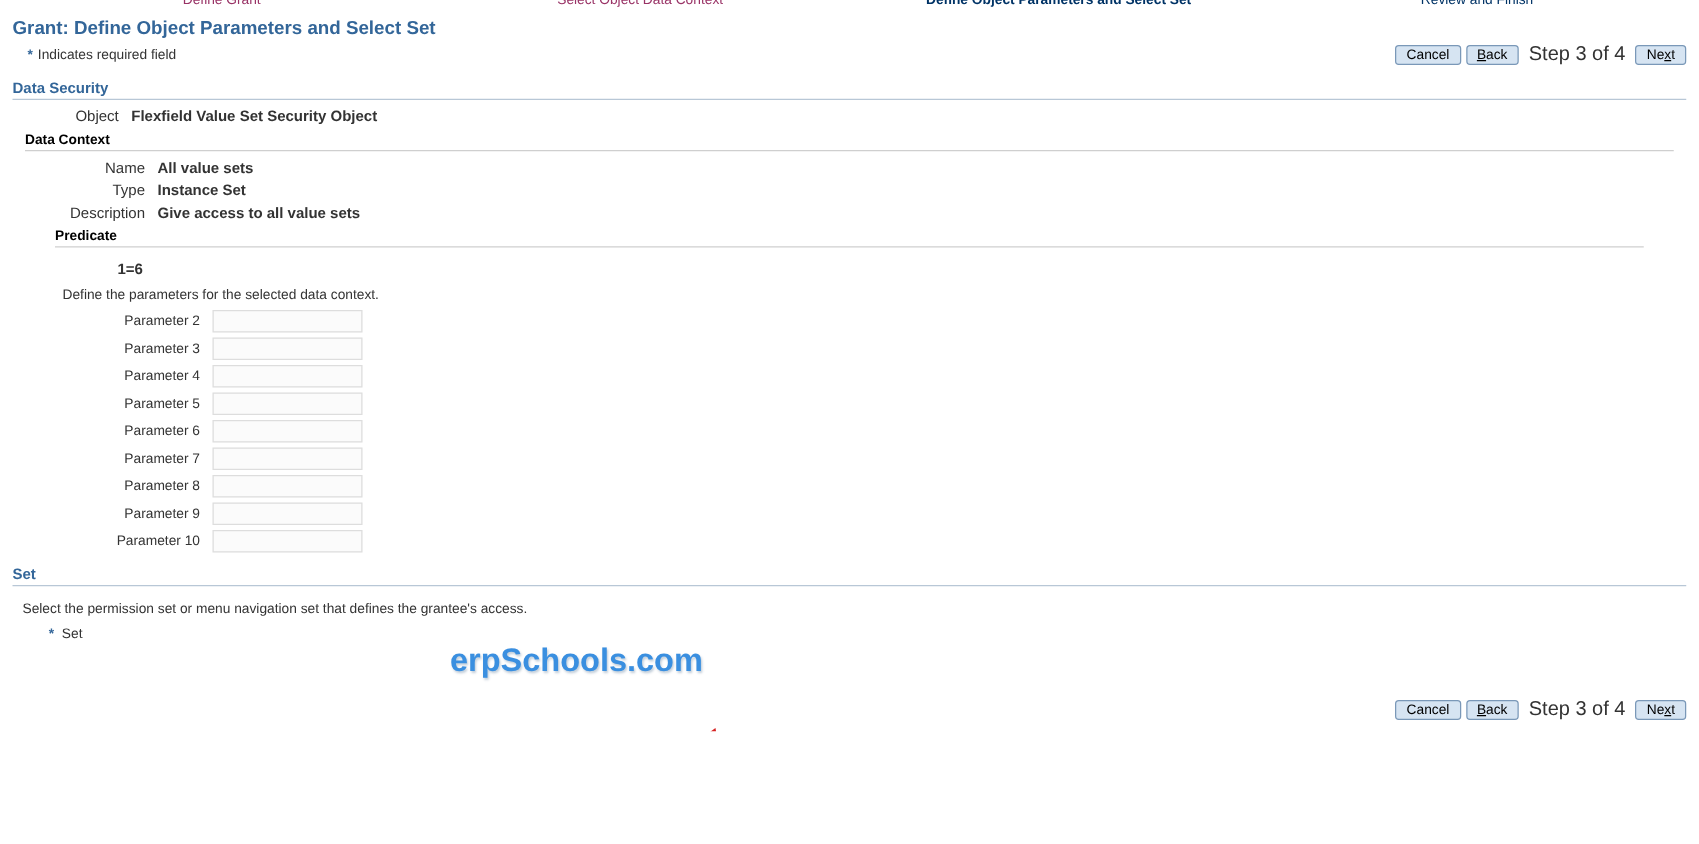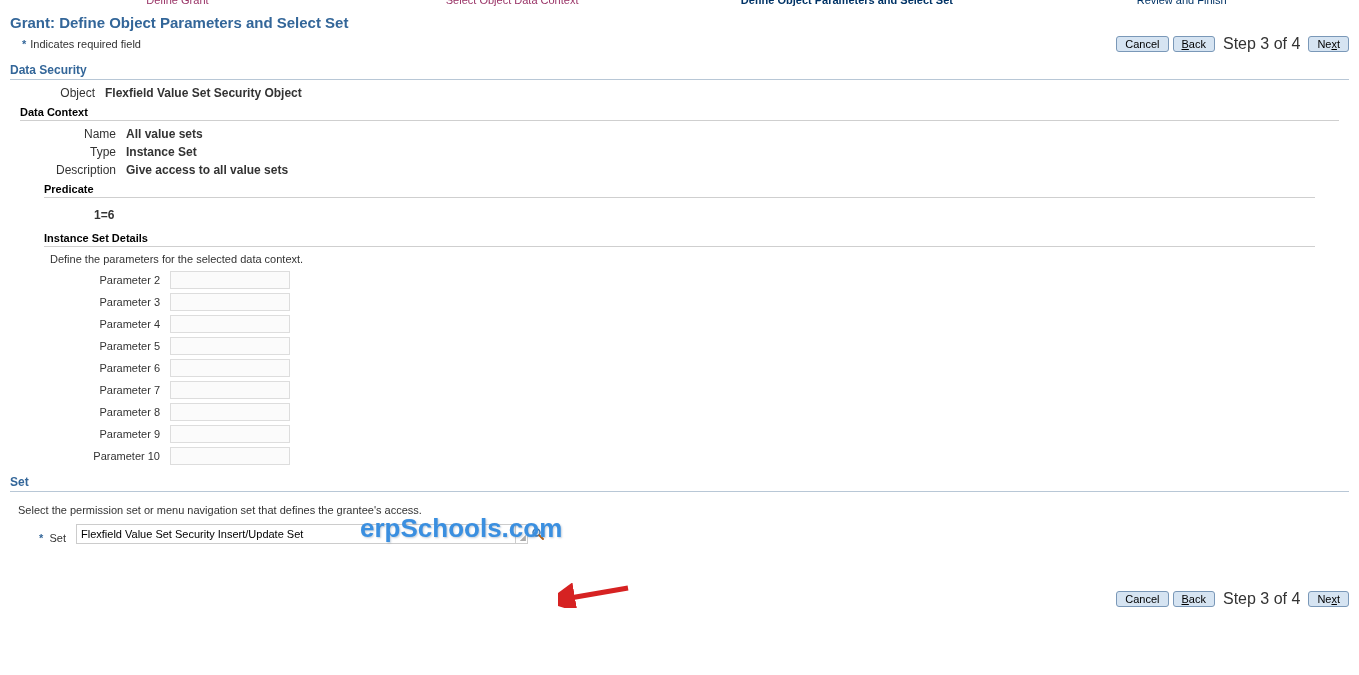--- a/index.html
+++ b/index.html
@@ -201,21 +201,20 @@
   </div>
   <div class="kv-row">
     <div class="label">Description</div>
     <div class="value">Give access to all value sets</div>
   </div>
 
   <div style="margin:0 24px;">
     <h3 class="sub-header">Predicate</h3>
     <div class="predicate-val">1=6</div>
 
-    <h3 class="sub-header">Instance Set Details</h3>
   </div>
 
   <div class="instr">Define the parameters for the selected data context.</div>
 
   <div class="param-row">
       <div class="plabel">Parameter 2</div>
       <input type="text" style="">
     </div>
   <div class="param-row">
       <div class="plabel">Parameter 3</div>
@@ -249,30 +248,20 @@
       <div class="plabel">Parameter 10</div>
       <input type="text" style="">
     </div>
 </div>
 
 <h2 class="section-header">Set</h2>
 <div class="set-instr">Select the permission set or menu navigation set that defines the grantee's access.</div>
 
 <div class="set-row">
   <div class="slabel"><span class="star">*</span>&nbsp;&nbsp;<span>Set</span></div>
-  <div class="set-lov">
-    <input type="text" value="Flexfield Value Set Security Insert/Update Set" style="">
-    <div class="lov-arrow">◢</div>
-    <span class="lov-search">
-      <svg width="14" height="14" viewBox="0 0 14 14">
-        <circle cx="5.5" cy="5.5" r="3.5" fill="none" stroke="#3a7ab8" stroke-width="1.5"></circle>
-        <line x1="8.2" y1="8.2" x2="12" y2="12" stroke="#b5651d" stroke-width="2" stroke-linecap="round"></line>
-      </svg>
-    </span>
-  </div>
 </div>
 
 <div class="bottom-bar">
   <button class="nav-btn"><span>Cancel</span></button>
   <button class="nav-btn"><span class="uline">B</span><span>ack</span></button>
   <span class="step-text">Step 3 of 4</span>
   <button class="nav-btn"><span>Ne</span><span class="uline">x</span><span>t</span></button>
 </div>
 
 <div class="watermark">erpSchools.com</div>

